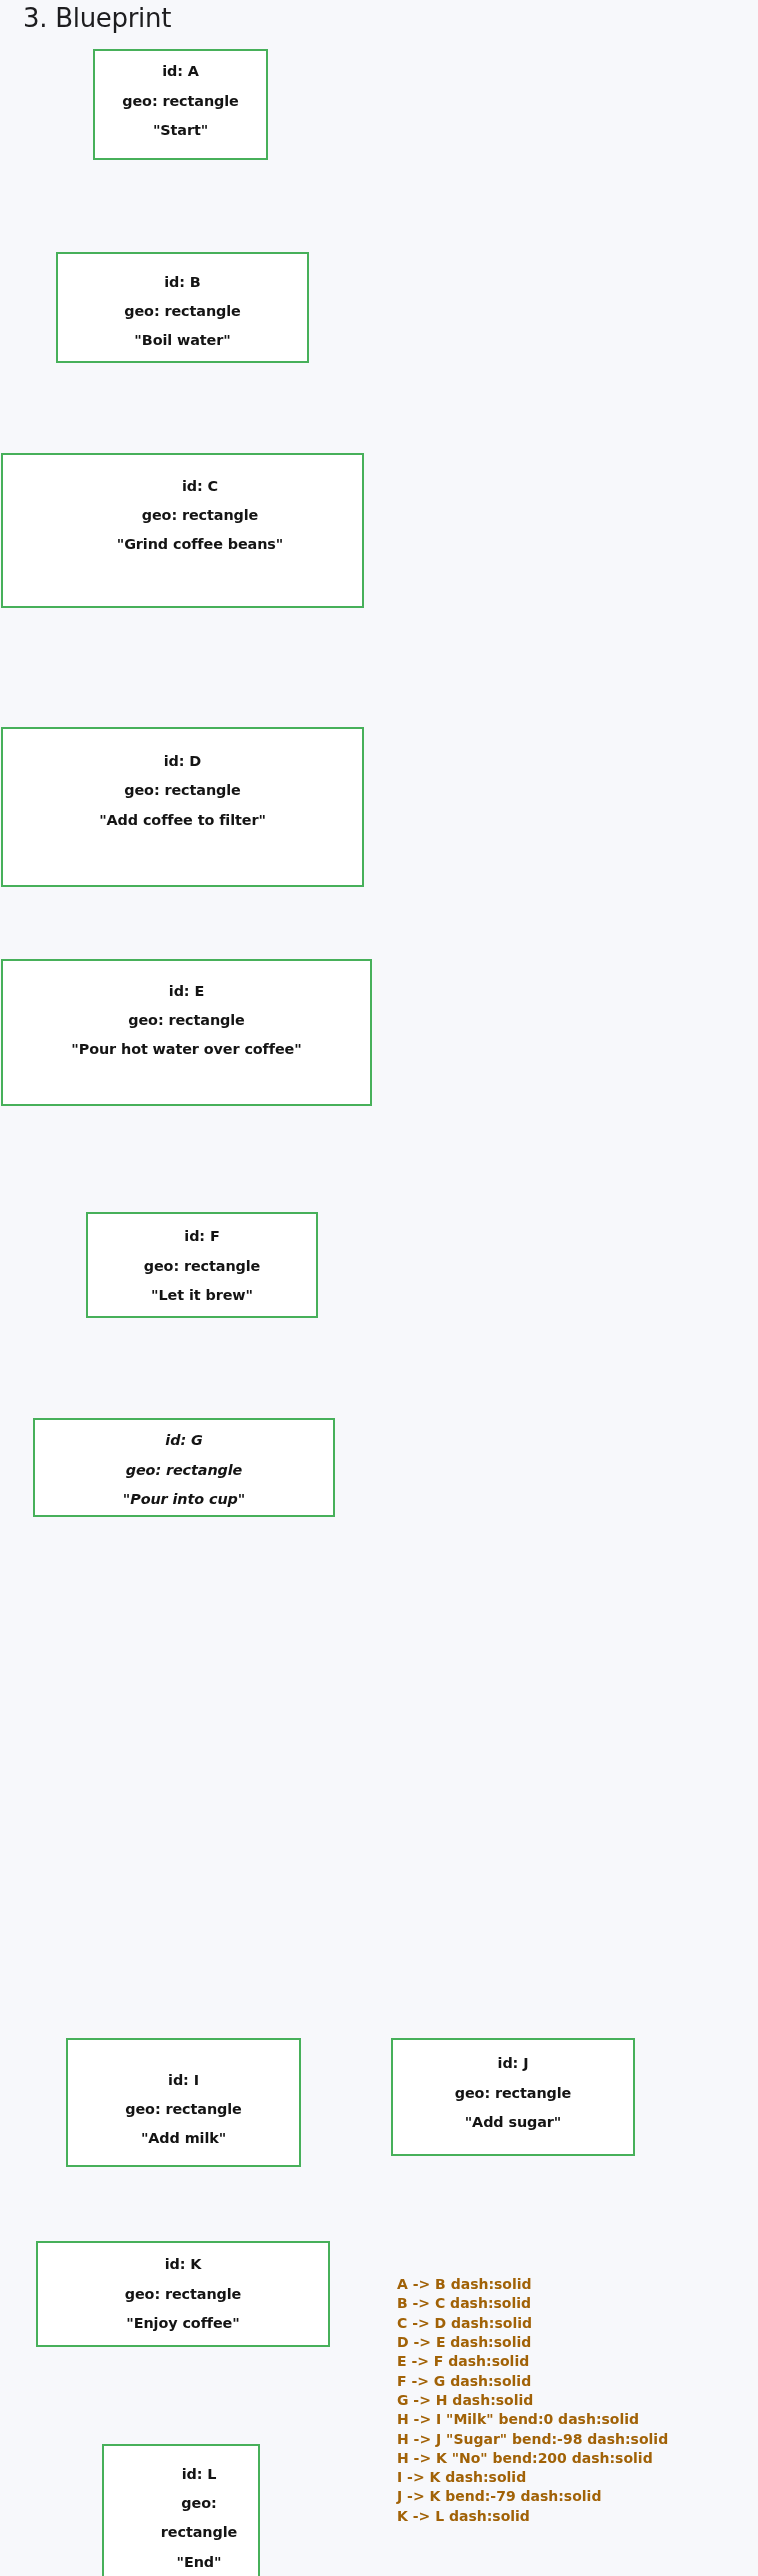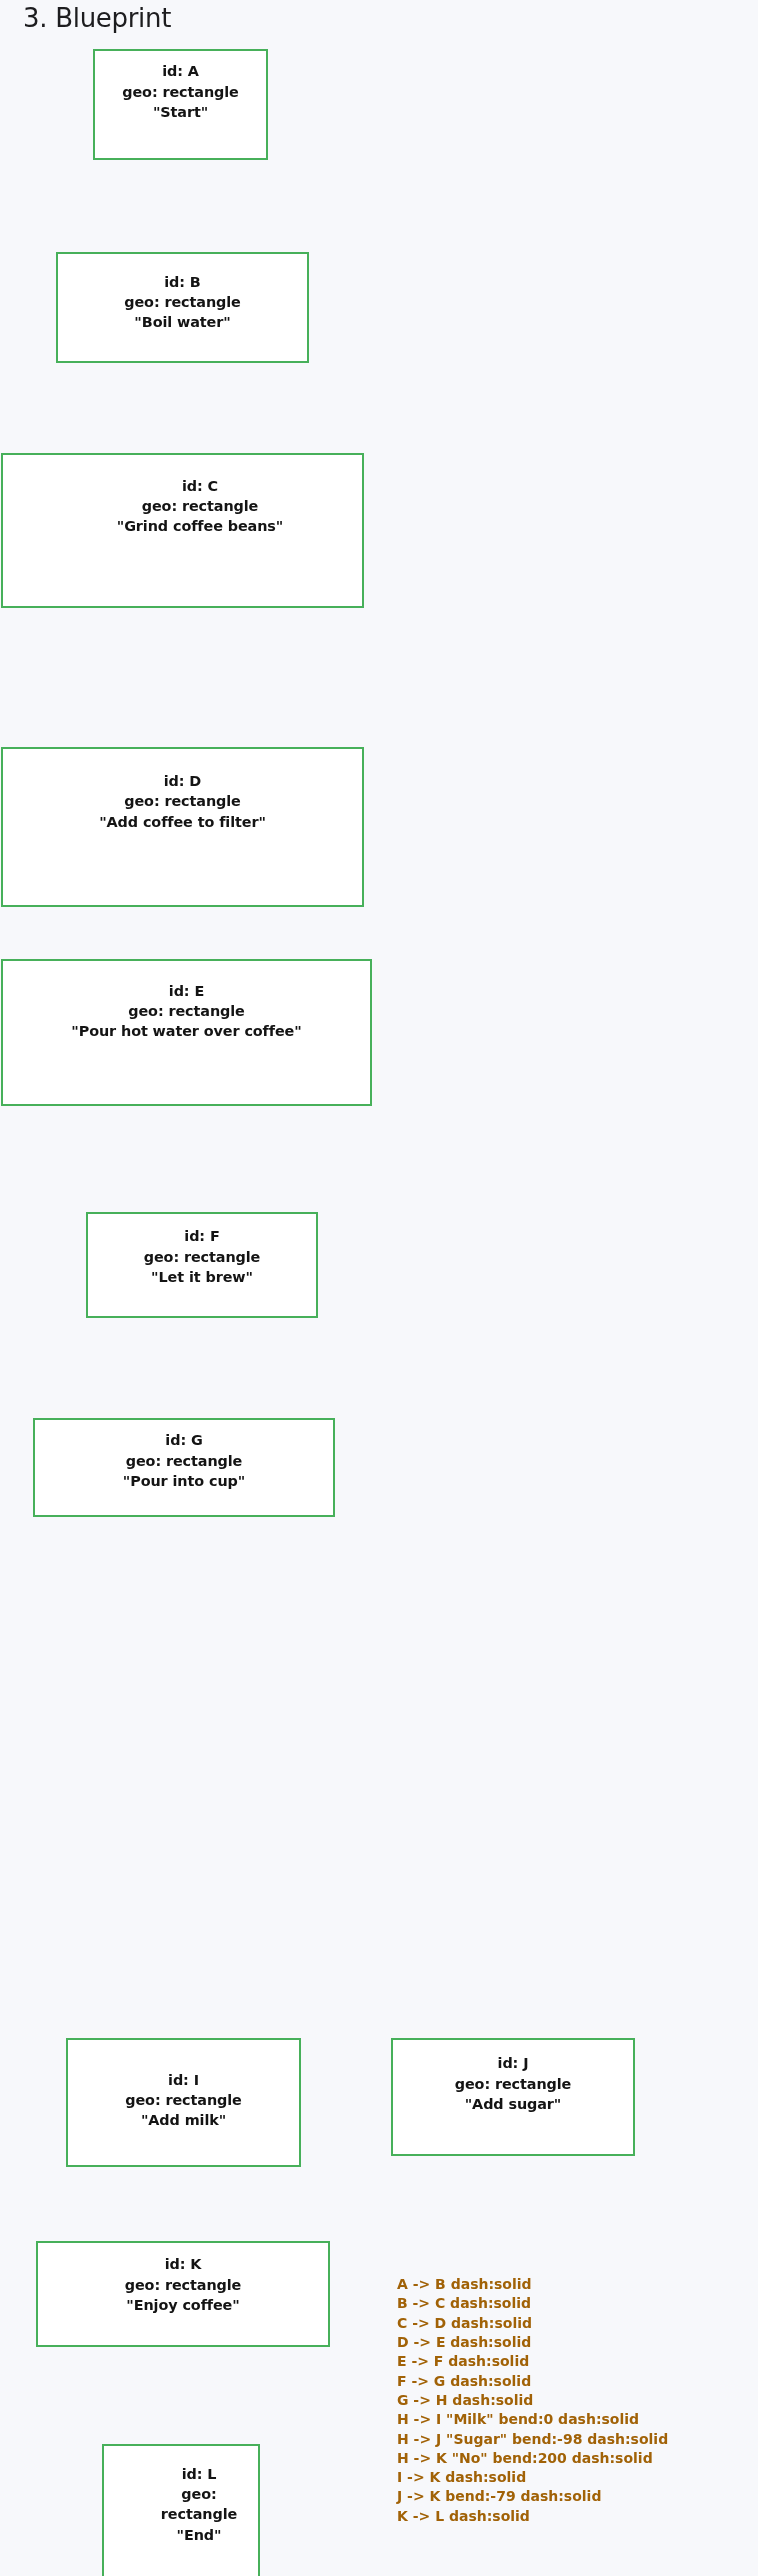--- a/index.html
+++ b/index.html
@@ -42,21 +42,21 @@
     justify-content: flex-start;
     text-align: center;
     overflow: hidden;
   }
   .shape-lines {
     width: 100%;
     padding-top: 14.4px;
     display: flex;
     flex-direction: column;
     align-items: center;
-    gap: 1px;
+    gap: 10px;
     text-align: center;
   }
   .shape-line {
     font-size: 14.4px;
     font-weight: 700;
     color: #141414;
     line-height: 1.35;
     letter-spacing: -0.1px;
     white-space: nowrap;
     font-family: "DejaVu Sans", sans-serif;
@@ -65,31 +65,31 @@
   
   #shape-A { left: 93px;  top: 49px;   width: 175px;  height: 111px; }
   #shape-A .shape-lines { padding-top: 11.3px; }
 
   #shape-B { left: 56px;  top: 252px;  width: 253px;  height: 111px; }
   #shape-B .shape-lines { padding-top: 18.5px; }
 
   #shape-C { left: 1px;    top: 453px;  width: 363px;  height: 155px; padding-left: 35px; }
   #shape-C .shape-lines { padding-top: 21.6px; }
 
-  #shape-D { left: 1px;    top: 747px; width: 363px;  height: 160px; }
+  #shape-D { left: 1px;    top: 727px; width: 363px;  height: 160px; }
   #shape-D .shape-lines { padding-top: 23px; }
 
   #shape-E { left: 1px;    top: 959px; width: 371px;  height: 147px; }
   #shape-E .shape-lines { padding-top: 20.6px; }
 
   #shape-F { left: 49px;   top: 1212px; width: 232px;  height: 106px; margin-left: 37px; }
   #shape-F .shape-lines { padding-top: 13.4px; }
 
   #shape-G { left: 33px;   top: 1418px; width: 302px;  height: 99px; }
-  #shape-G .shape-lines { padding-top: 11.3px; }
+  #shape-G .shape-lines { padding-top: 11.3px; font-style: italic; }
 
   #shape-H { left: 47px;   top: 1620px; width: 268px;  height: 265px; }
   #shape-H .shape-lines { padding-top: 19.6px; }
 
   #shape-I { left: 66px;  top: 2038px; width: 235px;  height: 129px; }
   #shape-I .shape-lines { padding-top: 16.5px; margin-top: 14px; }
 
   #shape-J { left: 391px;  top: 2038px; width: 244px;  height: 118px; }
   #shape-J .shape-lines { padding-top: 14.4px; }
 

